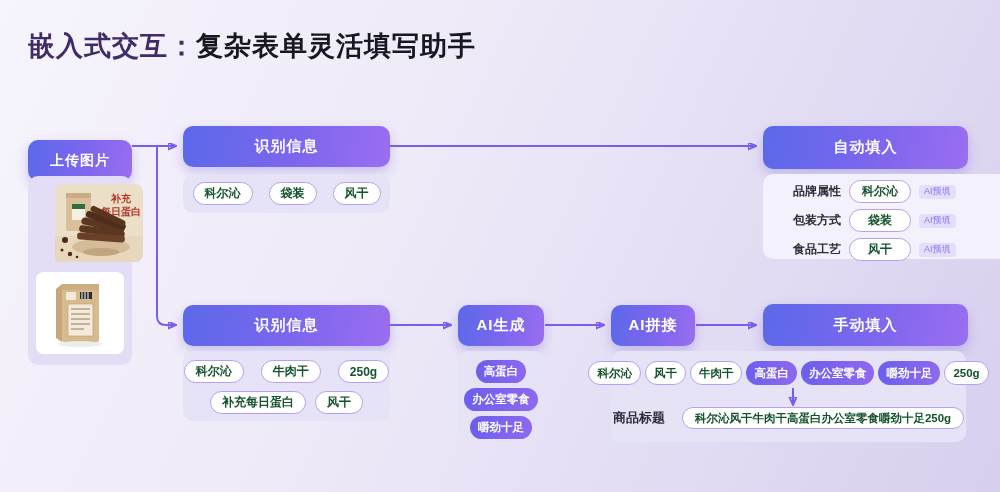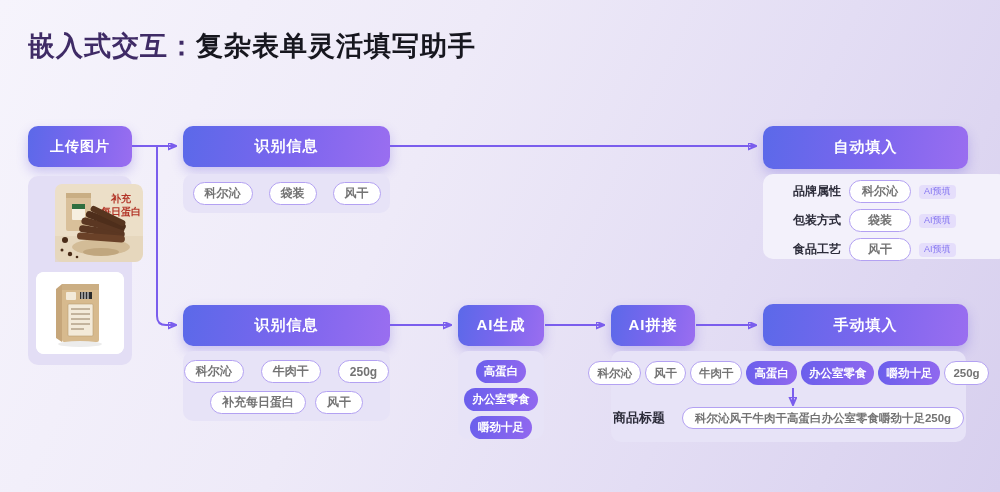--- a/index.html
+++ b/index.html
@@ -12,21 +12,21 @@
 
   .btn{position:absolute;display:flex;align-items:center;justify-content:center;
     border-radius:10px;color:#fff;font-size:15px;font-weight:700;letter-spacing:1px;
     background:linear-gradient(100deg,#5b69e9 0%,#7d66ee 55%,#9a6ef0 100%);
     box-shadow:0 5px 12px rgba(97,79,214,0.28);}
   .panel{position:absolute;border-radius:10px;background:#e7e3f7;}
   .panel-light{background:#f3f1fb;}
 
   .pill{display:inline-flex;align-items:center;justify-content:center;height:23px;
     padding:0 11px;border-radius:13px;background:#fff;border:1.5px solid #b3a1f2;
-    font-size:12px;font-weight:700;color:#737373;white-space:nowrap;box-sizing:border-box;}
+    font-size:12px;font-weight:700;color:#14532d;white-space:nowrap;box-sizing:border-box;}
   .pill-solid{background:linear-gradient(100deg,#6a5fec 0%,#9168ef 100%);
     border:none;color:#fff;height:25px;text-align:right;}
   .badge{display:inline-flex;align-items:center;height:14px;padding:0 5px;border-radius:4px;
     background:#e5defb;color:#8576f1;font-size:9px;font-weight:400;white-space:nowrap;}
 
   .tags-row{display:flex;align-items:center;justify-content:center;gap:16px;}
   .left-panel{padding:0;}
   .img-card{position:absolute;border-radius:8px;overflow:hidden;}
 
   .detail-row{display:flex;align-items:center;gap:8px;margin:6px 0 0 30px;height:23px;}
@@ -45,21 +45,21 @@
   .connectors{position:absolute;left:0;top:0;pointer-events:none;z-index:5;}
   .connectors path{stroke:#7a5ded;stroke-width:2;fill:none;}
 </style>
 </head>
 <body>
 
 <div class="stage">
 
   <h1 class="title"><span class="t-purple">嵌入式交互：</span><span class="t-dark">复杂表单灵活填写助手</span></h1>
 
-  <div class="btn" style="left:28px;top:126px;width:104px;height:41px;font-size:14px;">上传图片</div>
+  <div class="btn" style="left:28px;top:140px;width:104px;height:41px;font-size:14px;">上传图片</div>
 
   <div class="panel left-panel" style="left:28px;top:176px;width:104px;height:189px;background:#e3def5;">
     <div class="img-card" style="left:8px;top:8px;width:88px;height:78px;padding-left:19px;">
       <svg width="88" height="78" viewBox="0 0 88 78">
         <rect x="0" y="0" width="88" height="78" rx="7" fill="#ecdfc8"></rect>
         <rect x="0" y="52" width="88" height="26" fill="#e2d2b6" opacity="0.6"></rect>
 
         <rect x="11" y="9" width="25" height="38" rx="2" fill="#d9c09a"></rect>
         <rect x="11" y="9" width="25" height="5" fill="#c9ae84"></rect>
         <rect x="17" y="20" width="13" height="16" rx="1" fill="#f6efe0"></rect>

